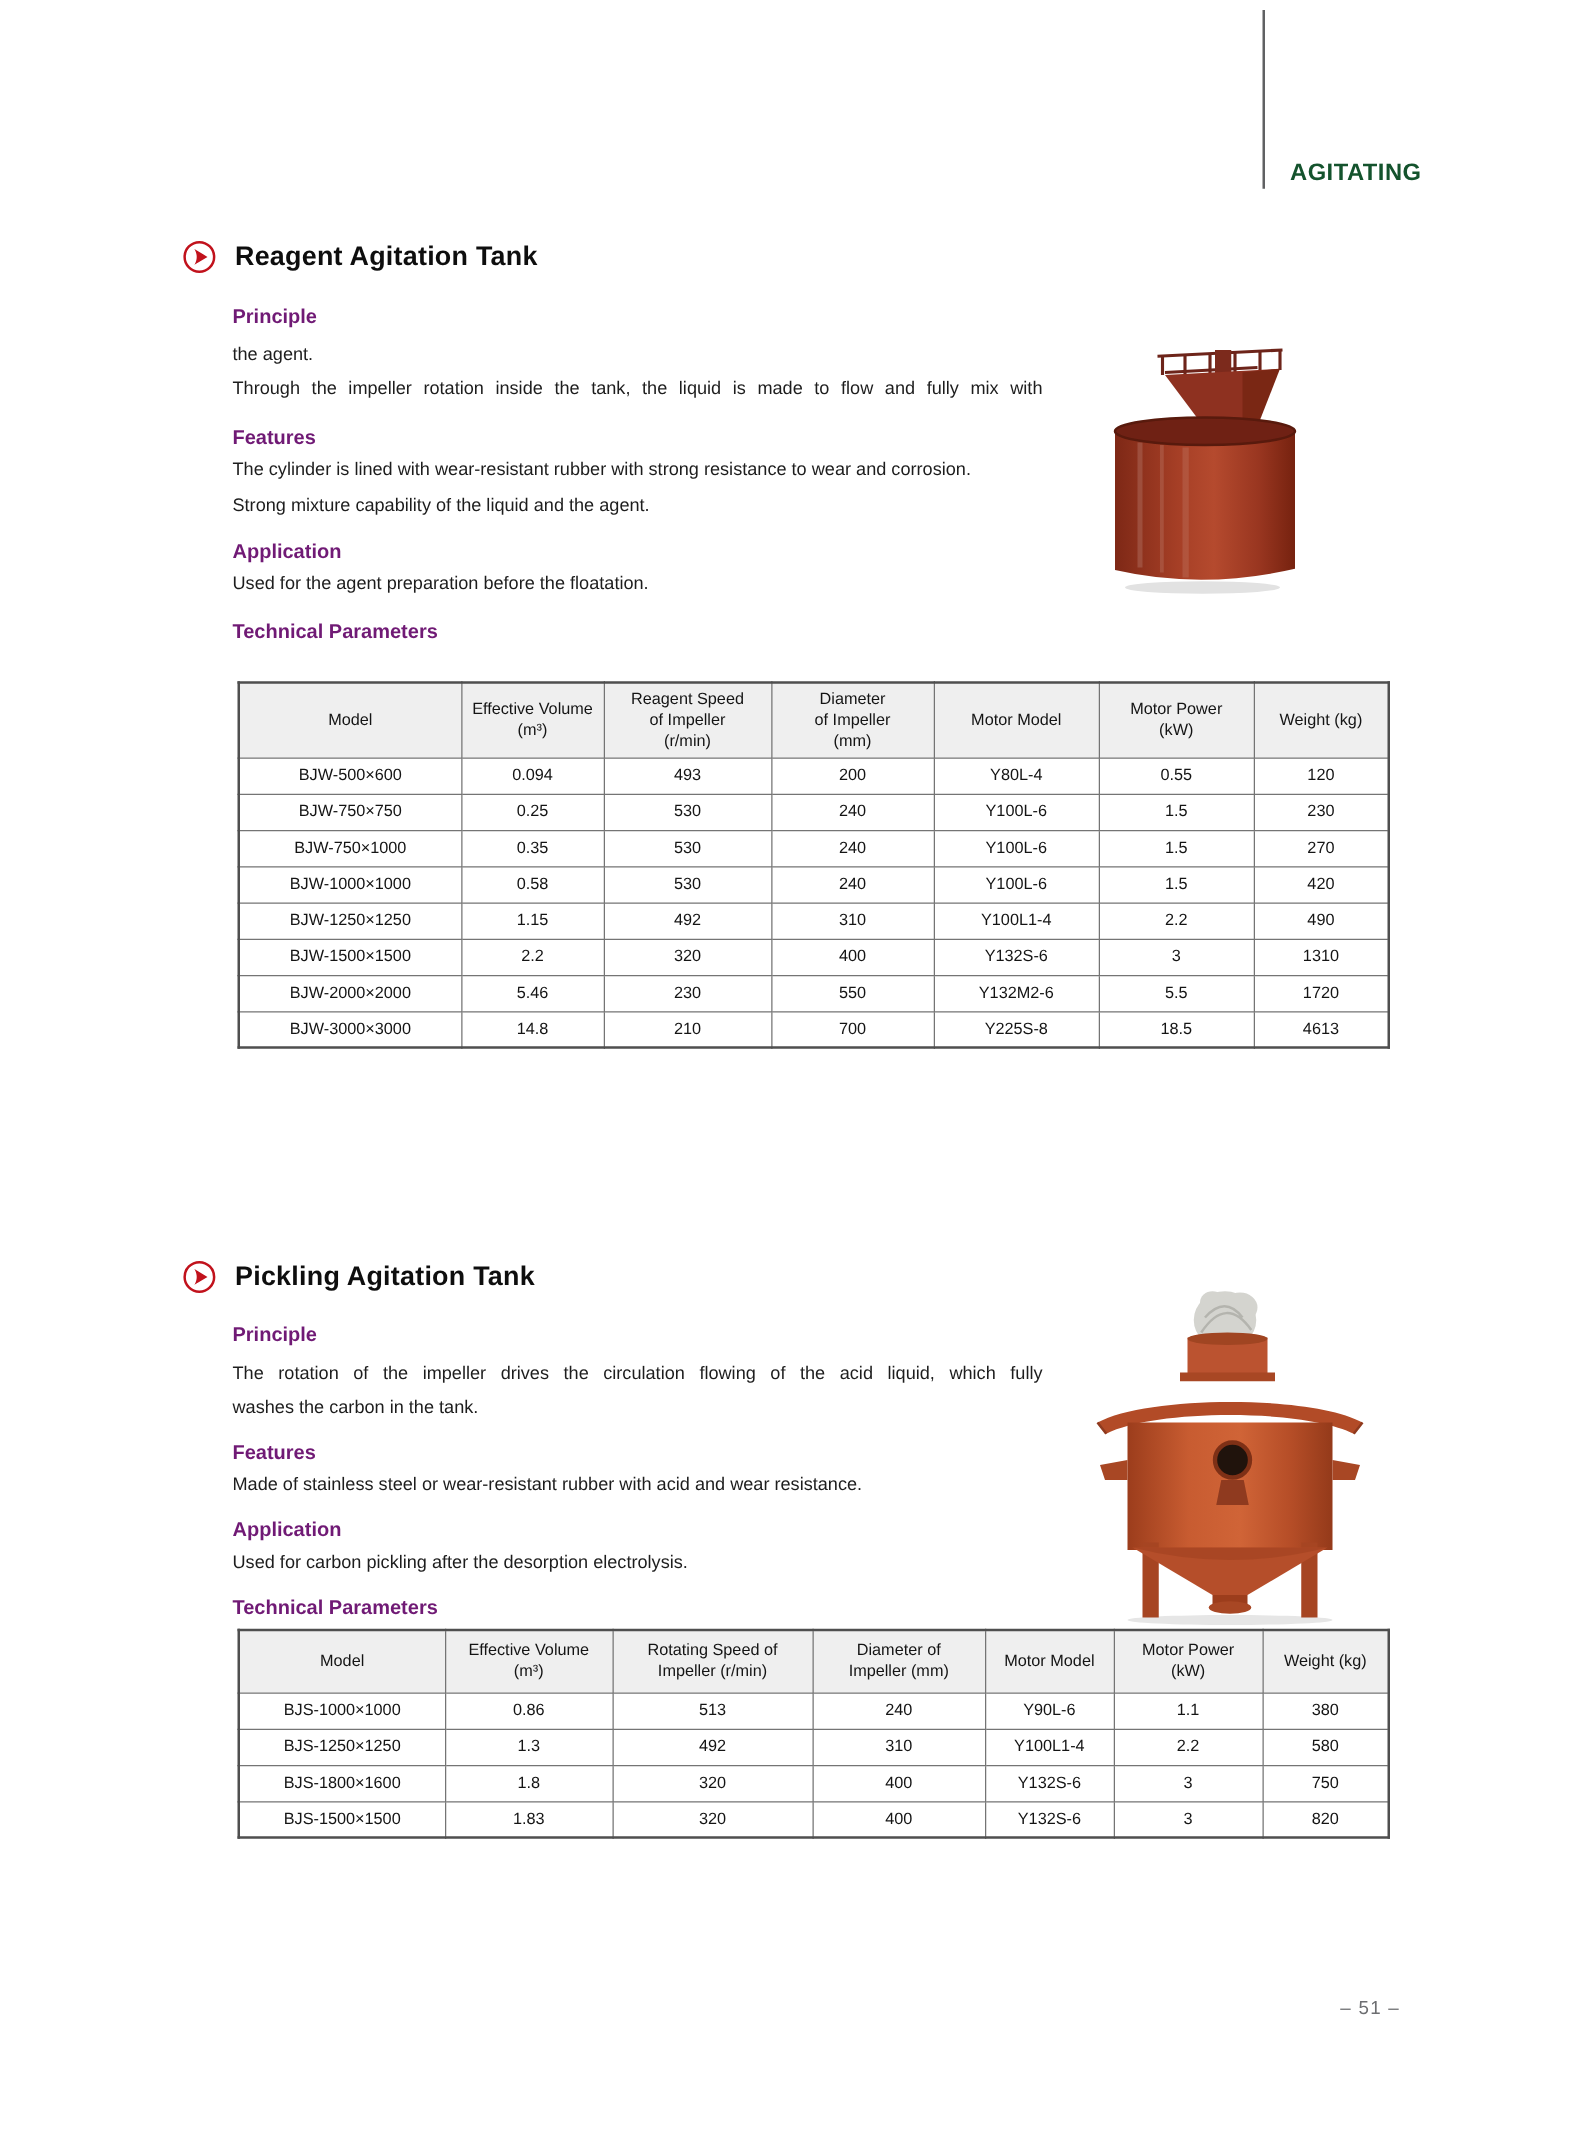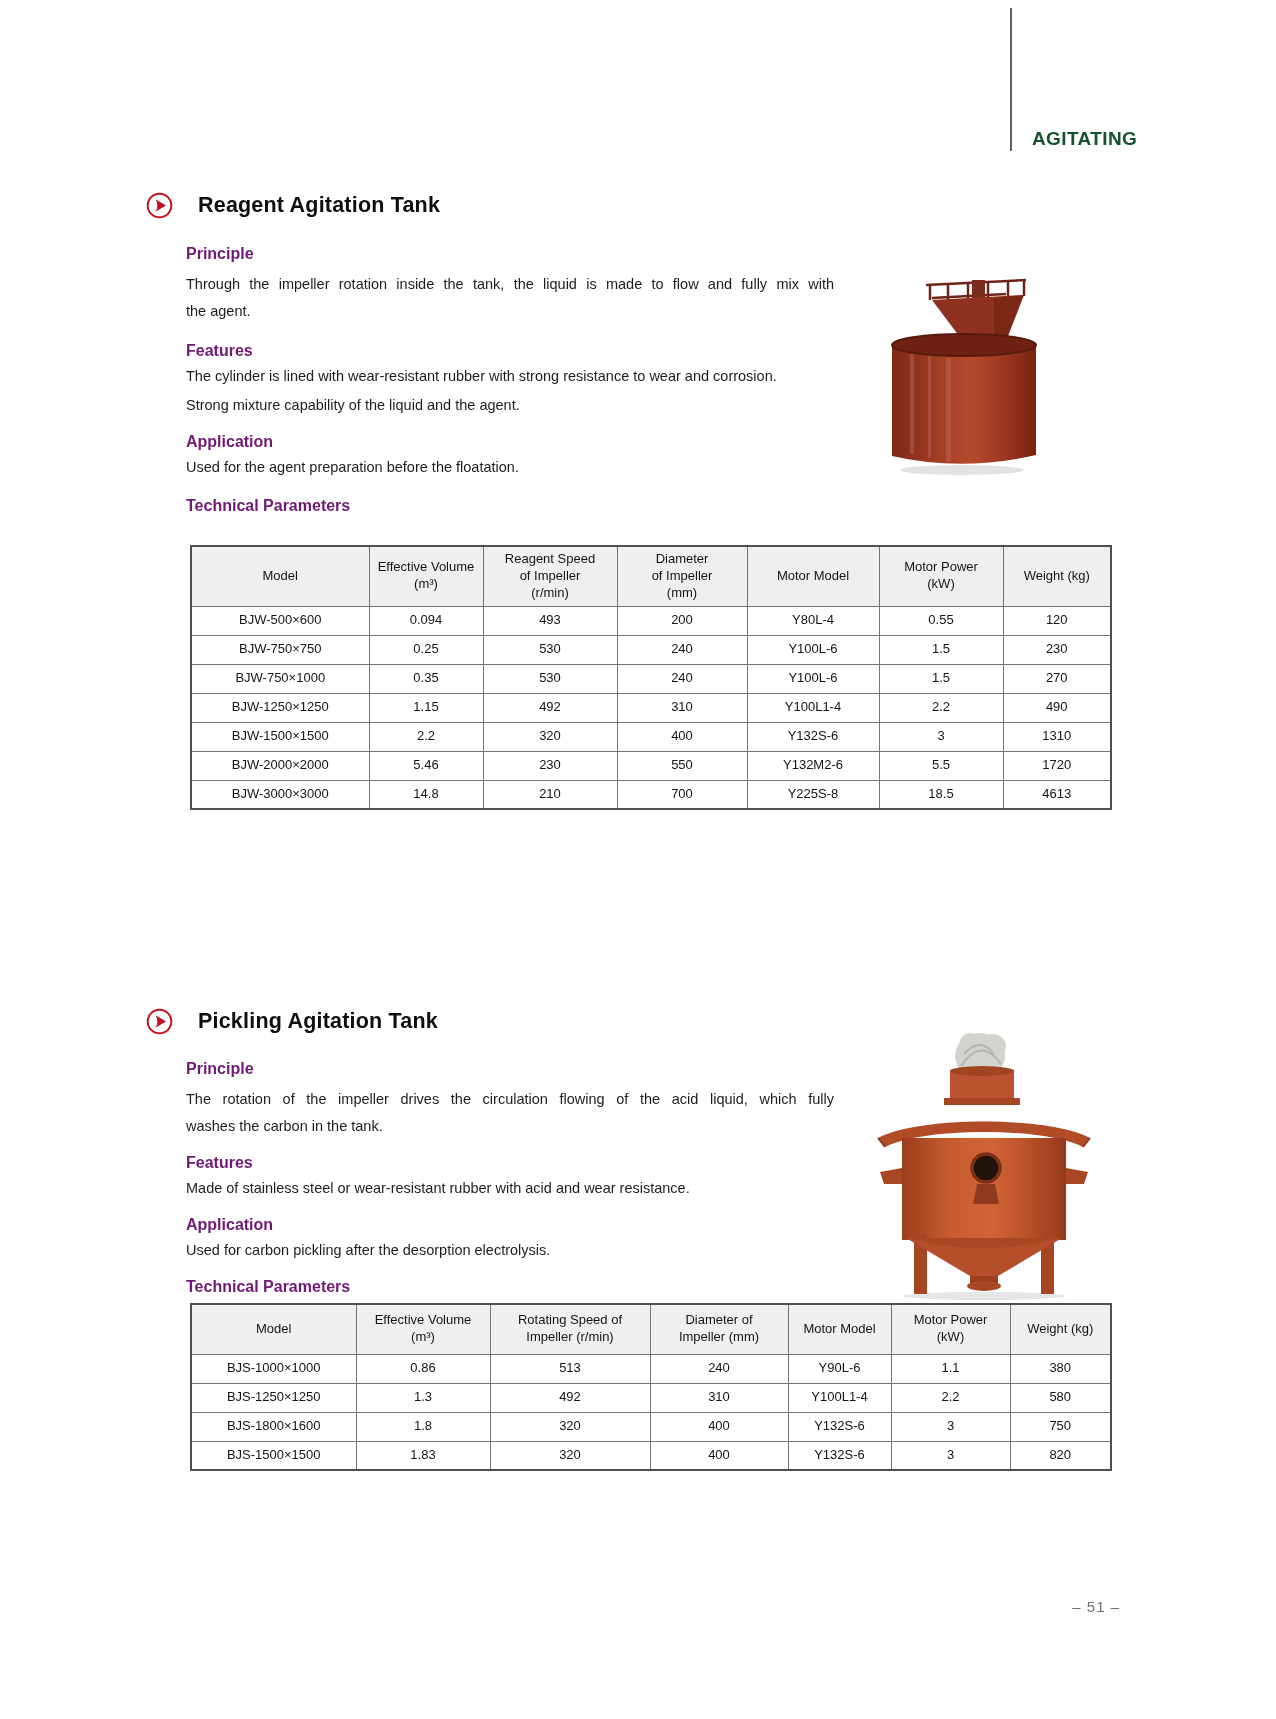--- a/index.html
+++ b/index.html
@@ -7,21 +7,21 @@
     width:1276px;height:1719px;position:relative;overflow:hidden;
     font-family:"Liberation Sans", sans-serif;color:#1c1c1c;
   }
   .abs{position:absolute;}
 
   
   #corner-rule{left:1010px;top:8px;width:2px;height:143px;background:#606163;}
   #corner-label{left:1032px;top:128px;font-size:19px;font-weight:bold;color:#14532d;letter-spacing:.4px;}
 
   
-  .title-row{display:flex;align-items:center;gap:25px;}
+  .title-row{display:flex;align-items:center;gap:15px;}
   .sec-title{font-size:21.5px;font-weight:bold;color:#0e0e0e;letter-spacing:.2px;}
   .marker{width:27px;height:27px;flex:0 0 27px;}
 
   
   .subhead{font-size:16px;font-weight:bold;color:#701a75;line-height:22px;}
   .body-block{width:648px;}
   .bline{font-size:14.5px;line-height:27px;color:#1d1d1d;margin:0;}
   .jfull{text-align:justify;text-align-last:justify;}
   .nowrap{white-space:nowrap;}
 
@@ -51,22 +51,22 @@
 <div class="abs title-row" style="left:146px;top:192px;">
   <svg class="marker" viewBox="0 0 27 27">
     <circle cx="13.5" cy="13.5" r="11.8" fill="none" stroke="#c1121c" stroke-width="2"></circle>
     <path d="M9.5,7.2 L20,13.5 L9.5,19.8 C12,15.8 12,11.2 9.5,7.2 Z" fill="#c1121c"></path>
   </svg>
   <span class="sec-title">Reagent Agitation Tank</span>
 </div>
 
 <div class="abs subhead" style="left:186px;top:243px;">Principle</div>
 <div class="abs body-block" style="left:186px;top:271px;">
+  <p class="bline">the agent.</p>
   <p class="bline jfull">Through the impeller rotation inside the tank, the liquid is made to flow and fully mix with</p>
-  <p class="bline">the agent.</p>
 </div>
 
 <div class="abs subhead" style="left:186px;top:340px;">Features</div>
 <p class="abs bline nowrap" style="left:186px;top:363px;">The cylinder is lined with wear-resistant rubber with strong resistance to wear and corrosion.</p>
 <p class="abs bline nowrap" style="left:186px;top:392px;">Strong mixture capability of the liquid and the agent.</p>
 
 <div class="abs subhead" style="left:186px;top:431px;">Application</div>
 <p class="abs bline nowrap" style="left:186px;top:454px;">Used for the agent preparation before the floatation.</p>
 
 <div class="abs subhead" style="left:186px;top:495px;">Technical Parameters</div>
@@ -150,20 +150,29 @@
       <tr>
         <td>BJW-750×1000</td>
         <td>0.35</td>
         <td>530</td>
         <td>240</td>
         <td>Y100L-6</td>
         <td>1.5</td>
         <td>270</td>
       </tr>
       <tr>
+        <td>BJW-1000×1000</td>
+        <td>0.58</td>
+        <td>530</td>
+        <td>240</td>
+        <td>Y100L-6</td>
+        <td>1.5</td>
+        <td>420</td>
+      </tr>
+      <tr>
         <td>BJW-1250×1250</td>
         <td>1.15</td>
         <td>492</td>
         <td>310</td>
         <td>Y100L1-4</td>
         <td>2.2</td>
         <td>490</td>
       </tr>
       <tr>
         <td>BJW-1500×1500</td>

